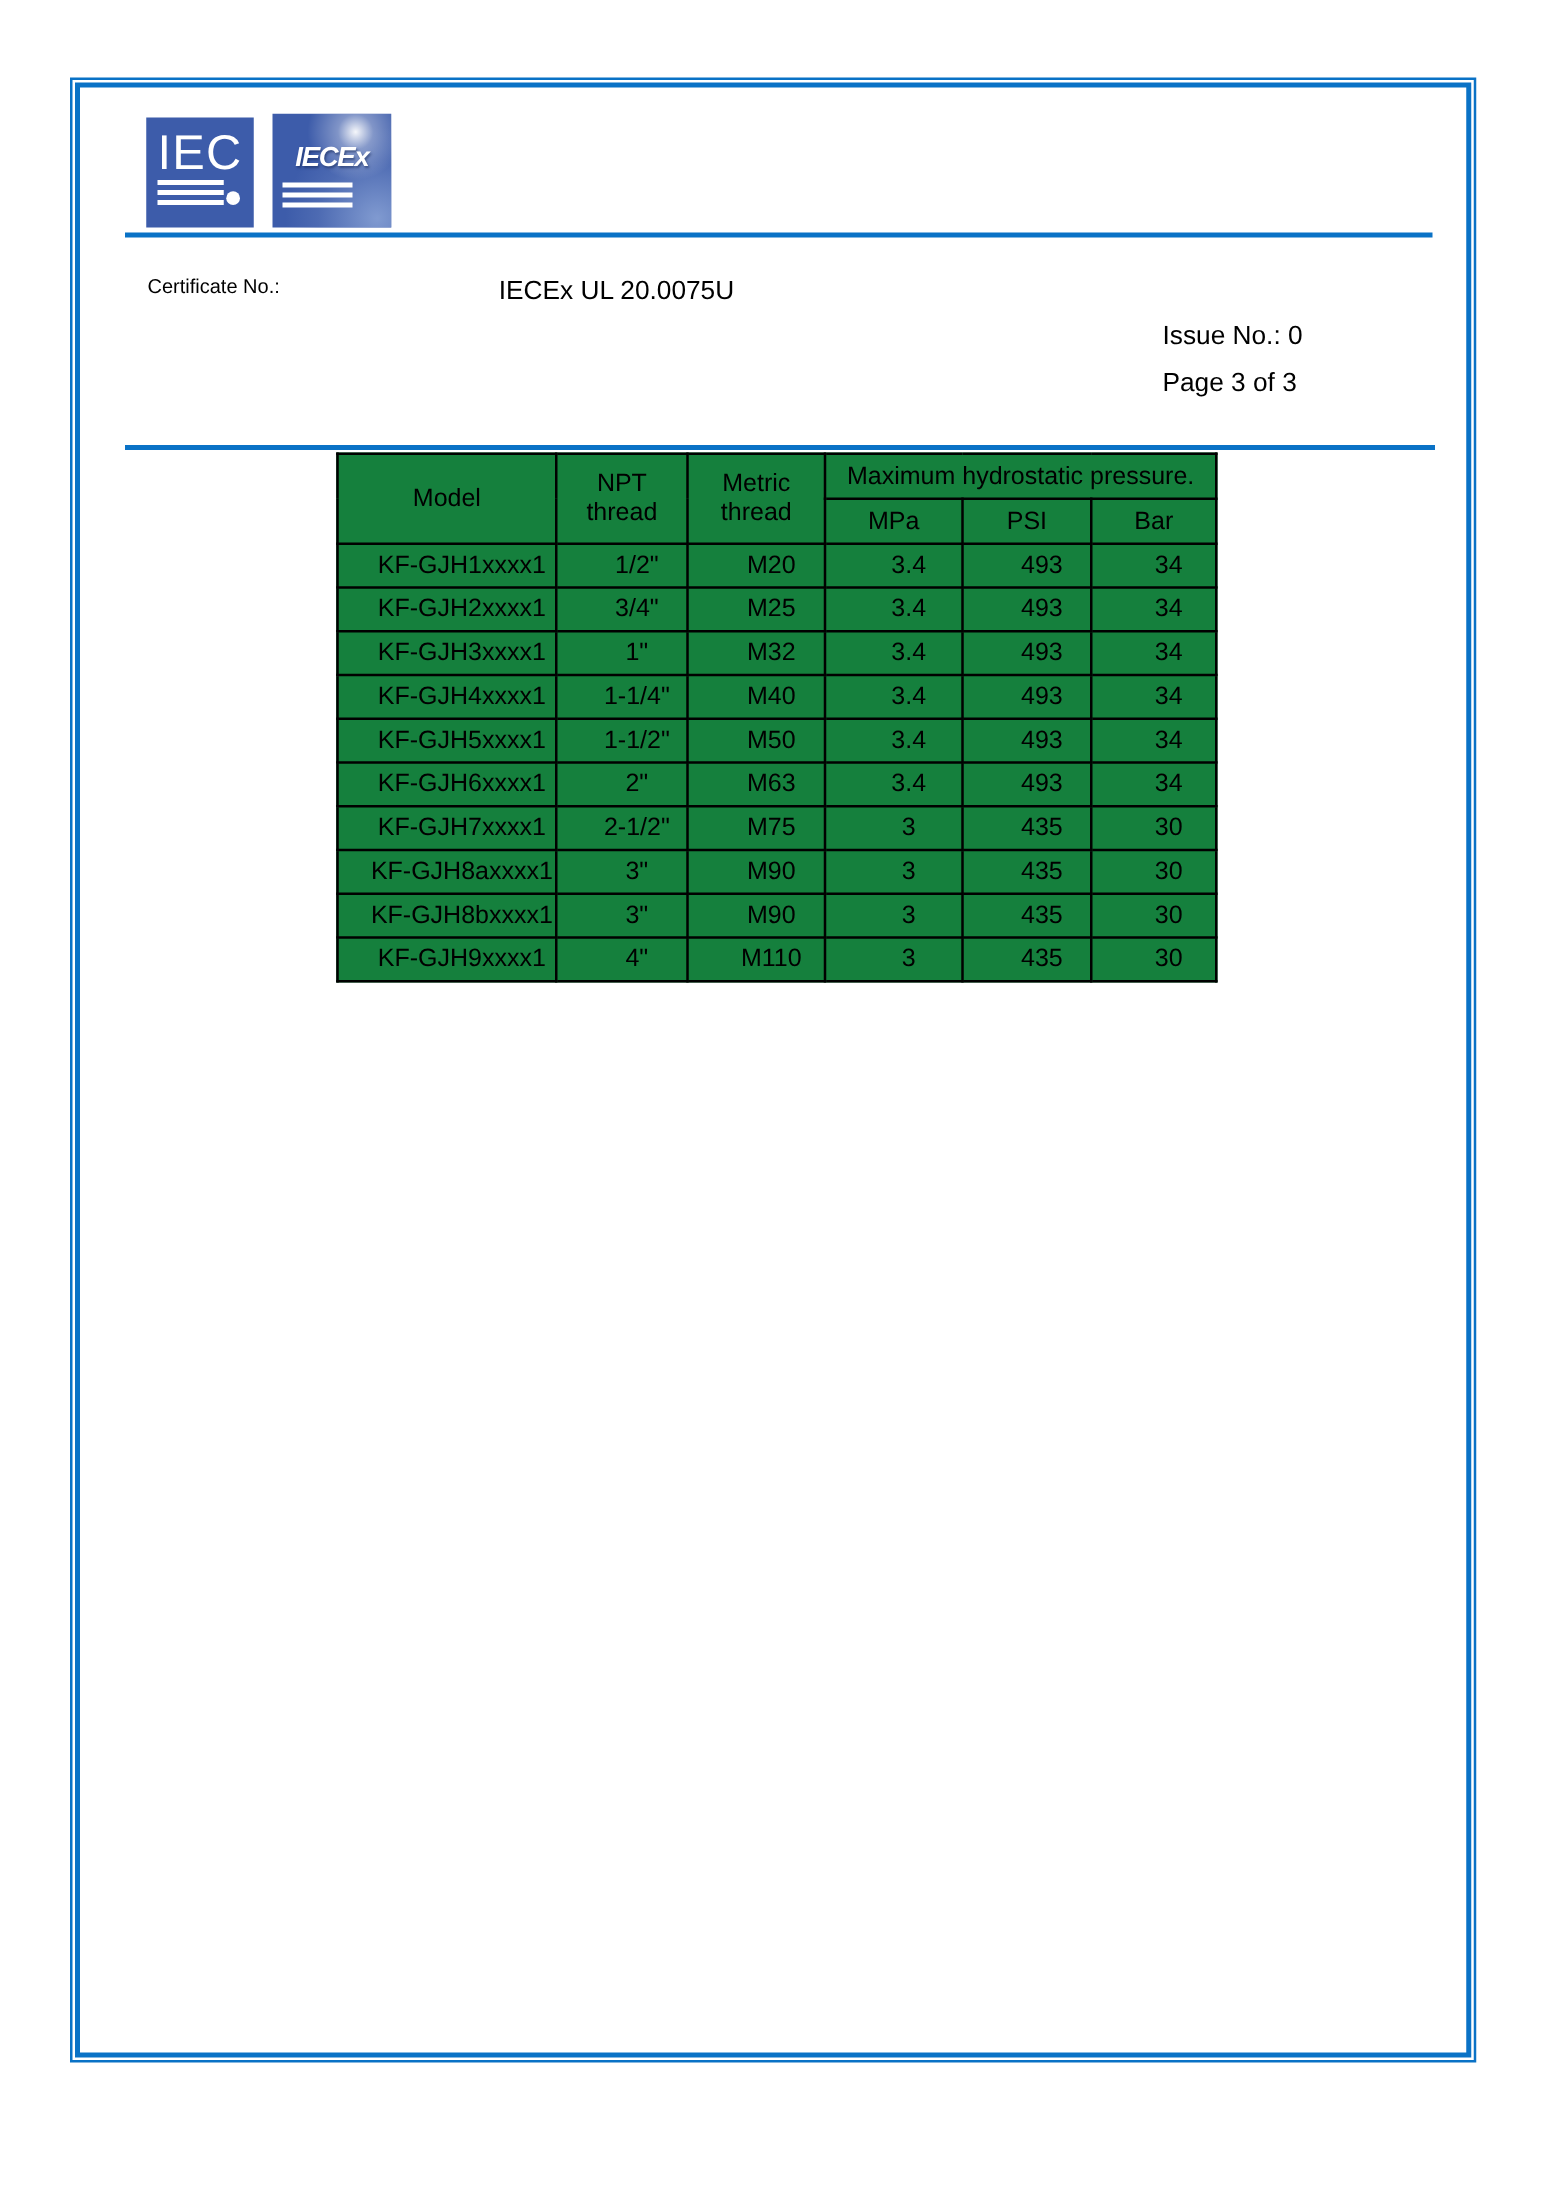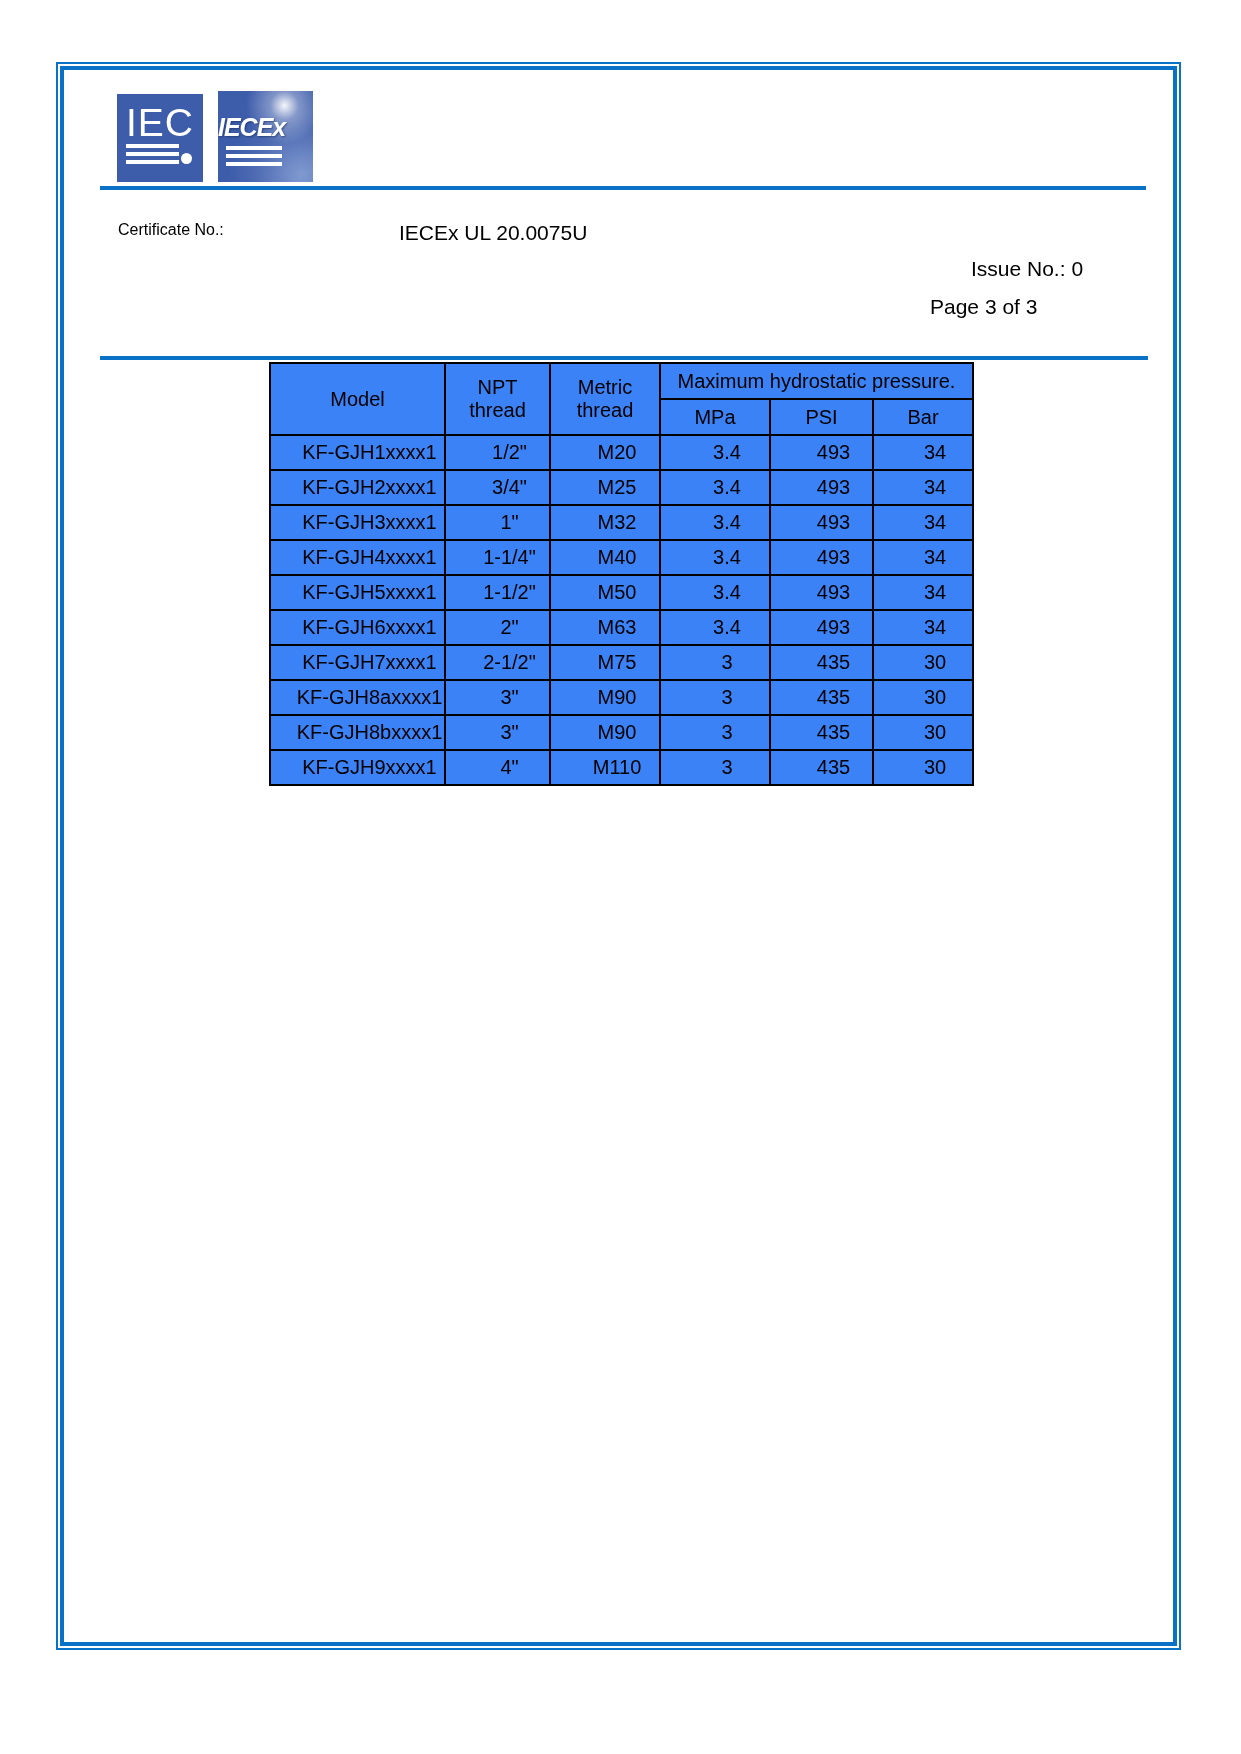--- a/index.html
+++ b/index.html
@@ -33,44 +33,44 @@
   }
   .iecex-logo{
     position:absolute;left:218px;top:91px;width:95px;height:91px;
     background:
       radial-gradient(circle at 70% 16%, rgba(255,255,255,0.95) 0%, rgba(255,255,255,0.35) 14%, rgba(255,255,255,0) 38%),
       radial-gradient(circle at 88% 92%, rgba(140,165,215,0.85) 0%, rgba(90,118,185,0.55) 40%, rgba(61,92,170,0) 62%),
       #3d5caa;
     box-sizing:border-box;
   }
   .iecex-logo .iecex-text{
-    color:#fff;font-weight:bold;font-style:italic;font-size:25px;
-    margin-top:22px;letter-spacing:-1px;
+    color:#fff;font-weight:bold;font-style:italic;font-size:22px;
+    text-align:center;margin-top:22px;letter-spacing:-1px;
     text-shadow:1px 1px 2px rgba(20,40,90,.6);
   }
   .iecex-stripes{position:absolute;left:8px;bottom:12px;width:56px;}
   .iecex-stripe{height:4px;background:#fff;margin-bottom:4px;}
   
   .page-title{
     position:absolute;left:365px;top:74px;width:700px;
     text-align:center;color:#1a5caa;font-weight:bold;
     font-size:46px;line-height:56px;z-index:2;
   }
   .hline{position:absolute;background:#0a72c6;height:4px;z-index:1;}
   .hline-header{left:100px;top:186px;width:1046px;}
   .hline-section{left:100px;top:356px;width:1048px;}
   
   .cert-label{position:absolute;left:118px;top:221px;font-size:16px;}
   .cert-value{position:absolute;left:399px;top:221px;font-size:21px;}
-  .issue-no{position:absolute;left:971px;top:257px;font-size:21px;}
+  .issue-no{position:absolute;left:930px;top:257px;font-size:21px;}
   .page-no{position:absolute;left:930px;top:295px;font-size:21px;}
   
   .spec-table{
     position:absolute;left:269px;top:362px;z-index:2;
-    border-collapse:collapse;table-layout:fixed;background:#3b82f6;
+    border-collapse:collapse;table-layout:fixed;background:#15803d;
   }
   .spec-table th,.spec-table td{
     border:2px solid #000;text-align:center;vertical-align:middle;
     font-size:20px;font-weight:normal;padding:0;
     white-space:pre-line;overflow:hidden;
   }
   .spec-table thead th{height:34px;}
   .spec-table td{height:33px;padding-left:24px;}
 </style>
 </head>

